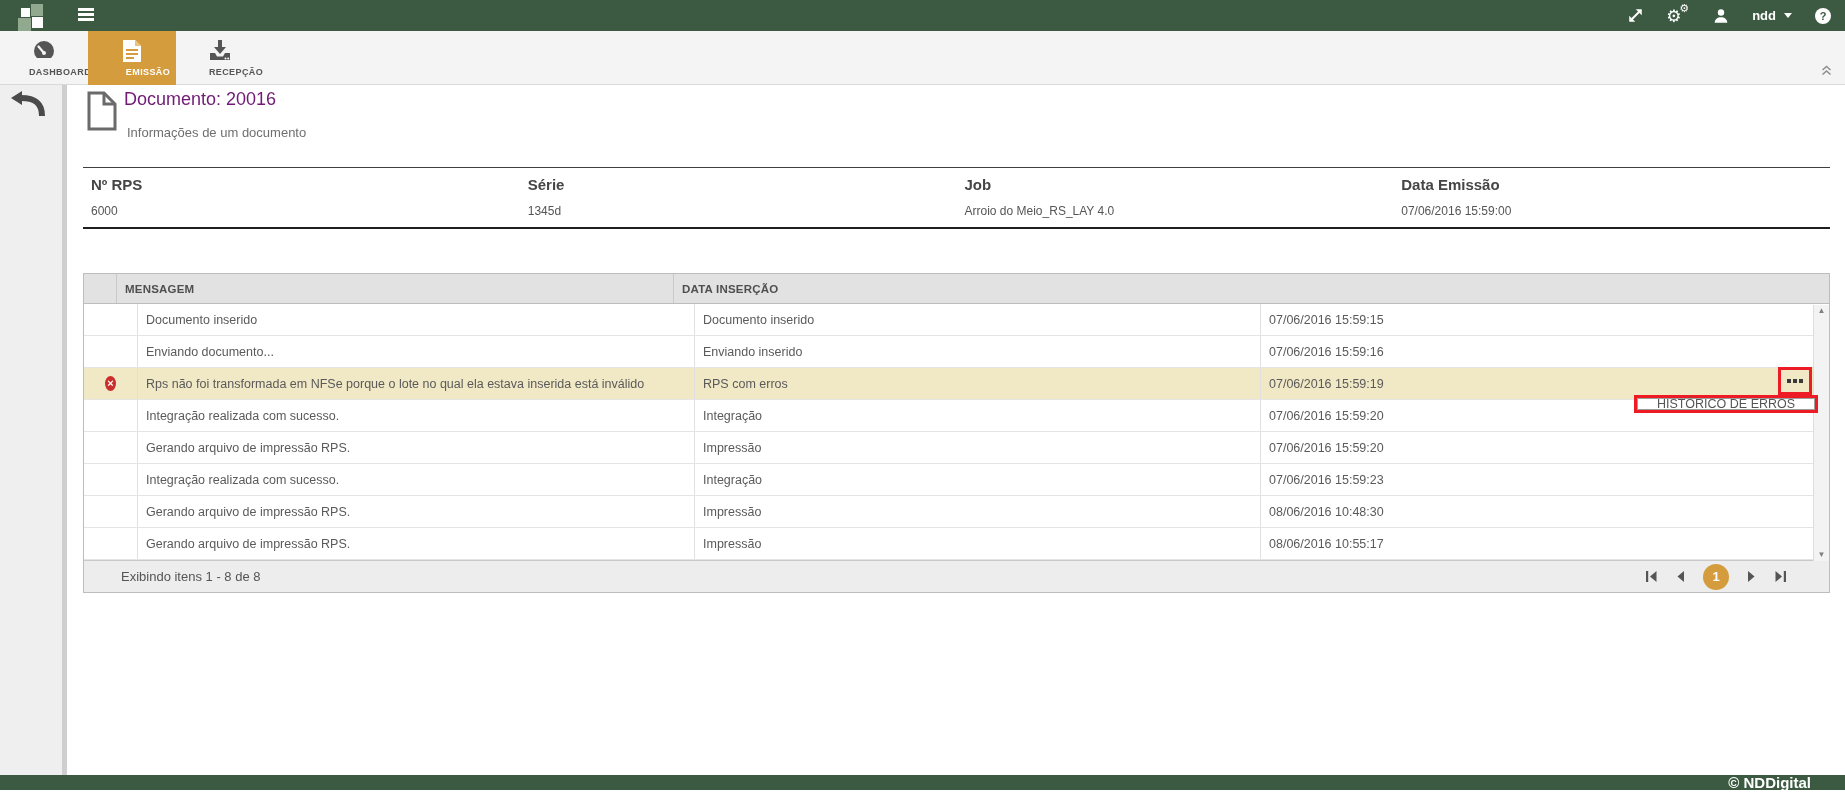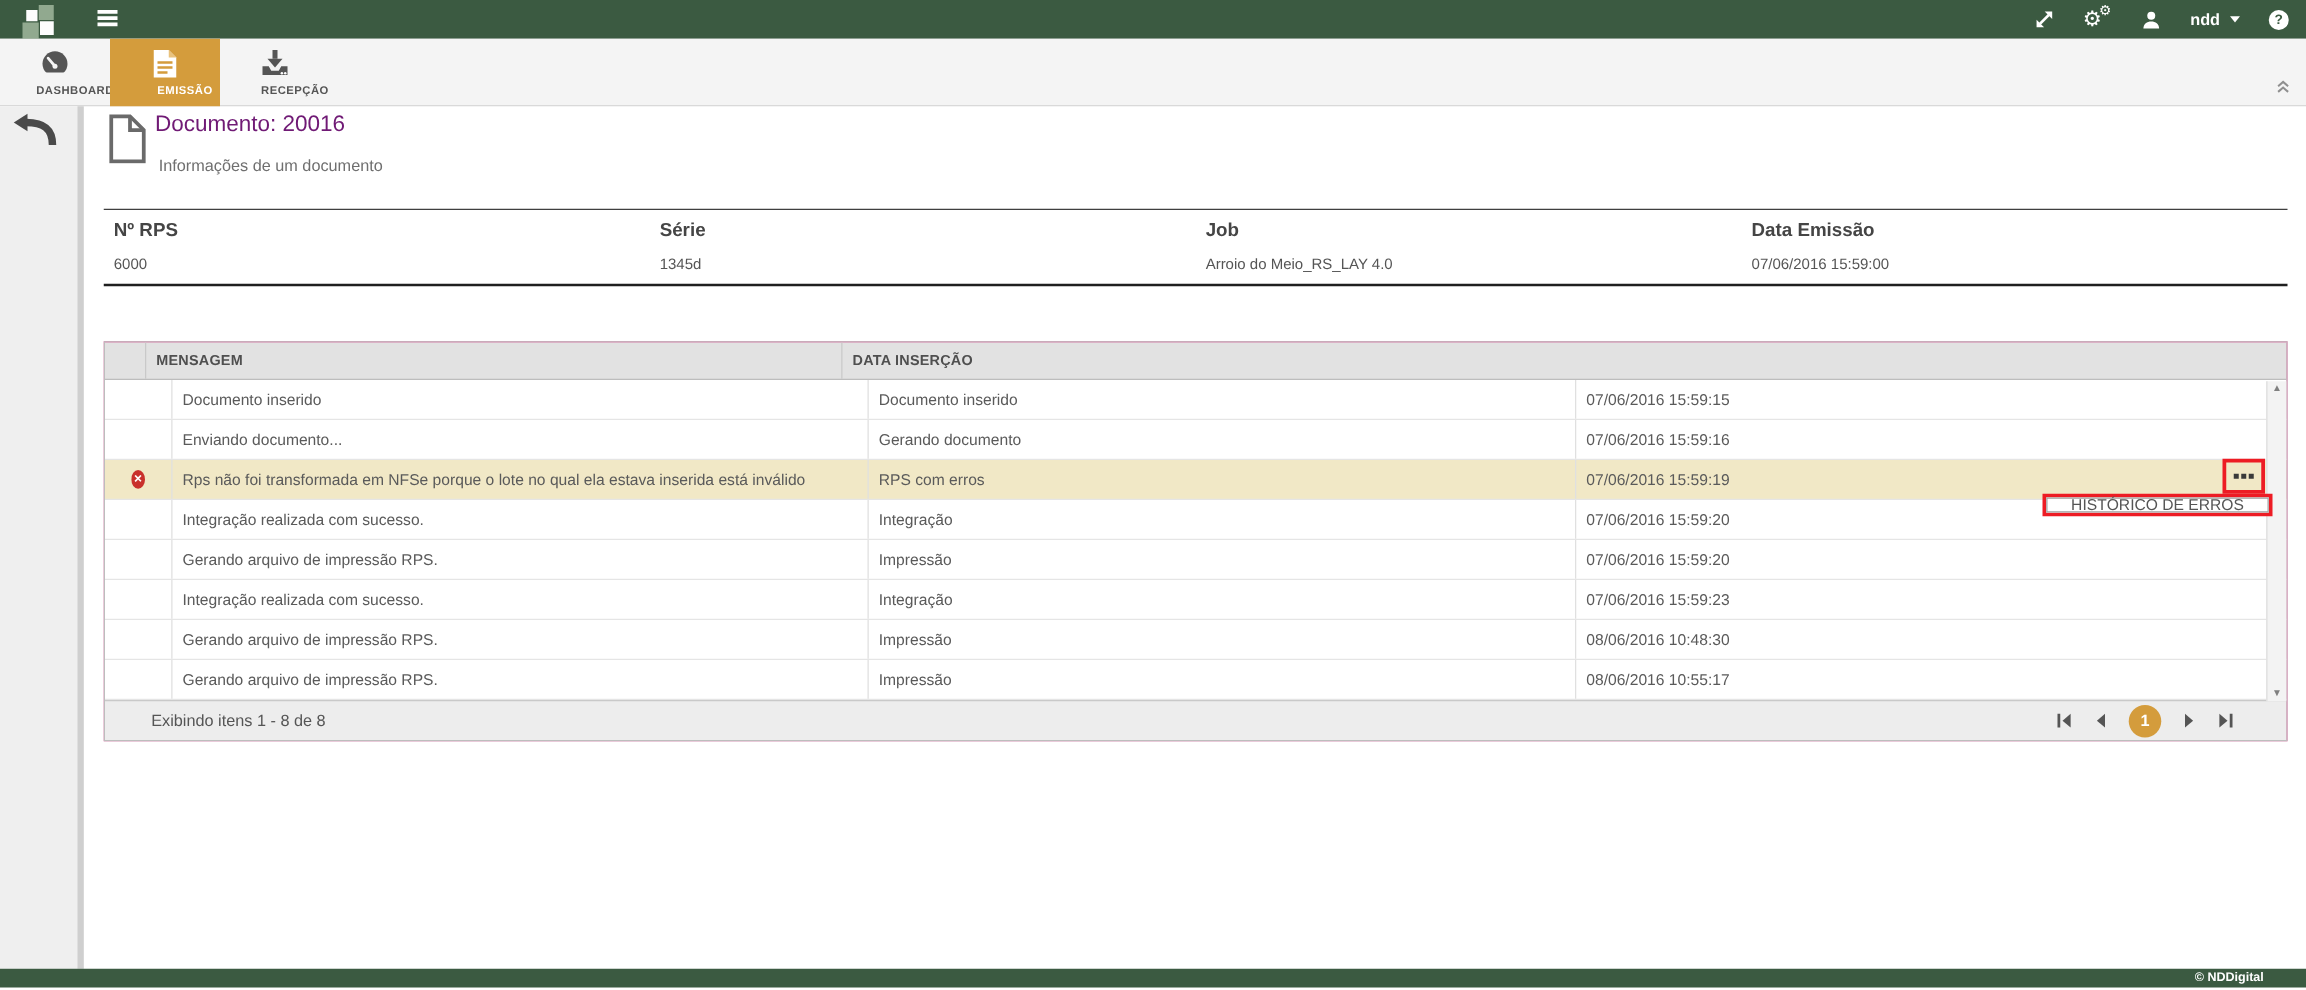--- a/index.html
+++ b/index.html
@@ -102,21 +102,21 @@
   .annot2 { position:absolute; left:1634px; top:395px; width:184px; height:18px;
             border:3px solid #ed1c24; }
   .tooltip { width:100%; height:100%; background:#fff; border:1px solid #9e9e9e;
              display:flex; align-items:center; justify-content:center;
              font-size:12.5px; color:#555; }
 
   
   .bottombar { position:absolute; left:0; top:775px; width:1845px; height:15px;
                background:#3b5a41; display:flex; align-items:center; justify-content:flex-end;
                padding-right:34px; }
-  .copyright { color:#fff; font-size:10px; font-weight:bold; }
+  .copyright { color:#fff; font-size:15px; font-weight:bold; }
 </style>
 </head>
 <body>
 
 <div id="app">
 
   <header class="topbar">
     <div class="logo">
       <span class="lg1"></span>
       <span class="lg2"></span>
@@ -240,21 +240,21 @@
 
     <div class="trow">
       <div class="cell c-icon"></div>
       <div class="cell">Documento inserido</div>
       <div class="cell">Documento inserido</div>
       <div class="cell">07/06/2016 15:59:15</div>
     </div>
     <div class="trow">
       <div class="cell c-icon"></div>
       <div class="cell">Enviando documento...</div>
-      <div class="cell">Gerando documento</div>
+      <div class="cell">Enviando inserido</div>
       <div class="cell">07/06/2016 15:59:16</div>
     </div>
     <div class="trow highlight">
       <div class="cell c-icon">
         <span class="err-icon">×</span>
       </div>
       <div class="cell">Rps não foi transformada em NFSe porque o lote no qual ela estava inserida está inválido</div>
       <div class="cell">RPS com erros</div>
       <div class="cell">07/06/2016 15:59:19</div>
     </div>

